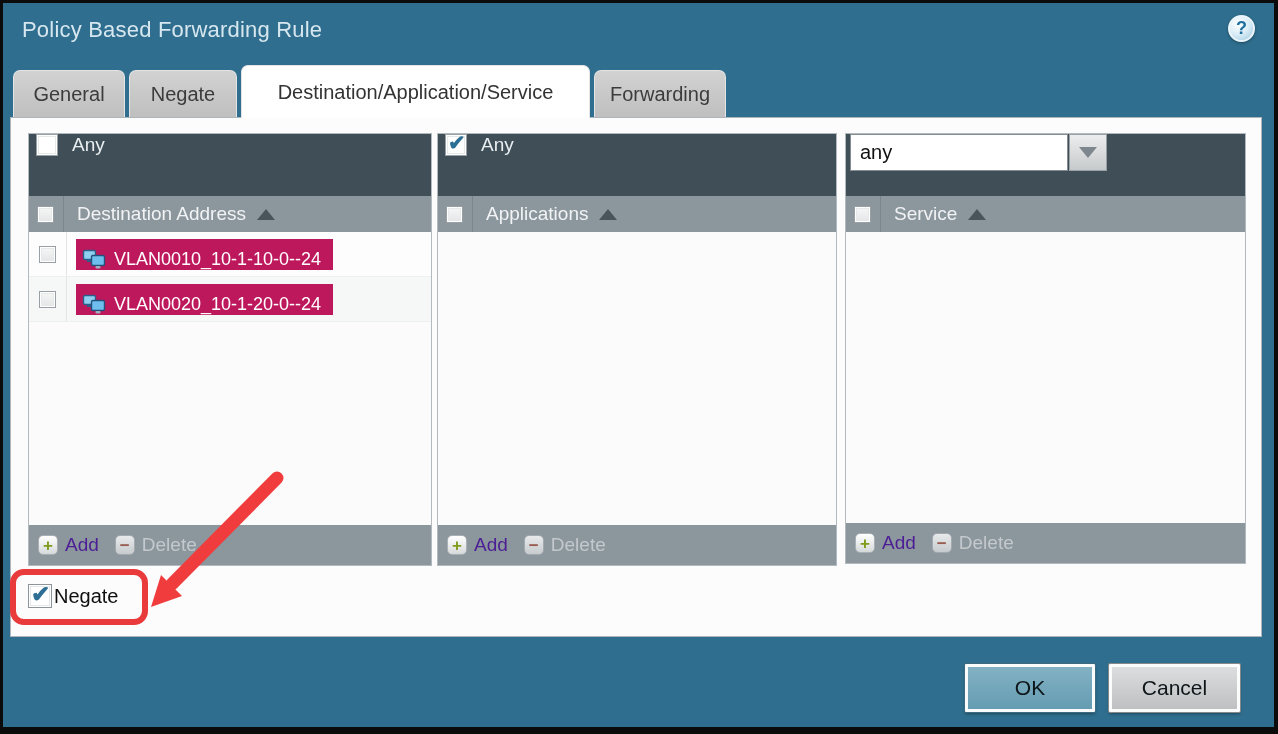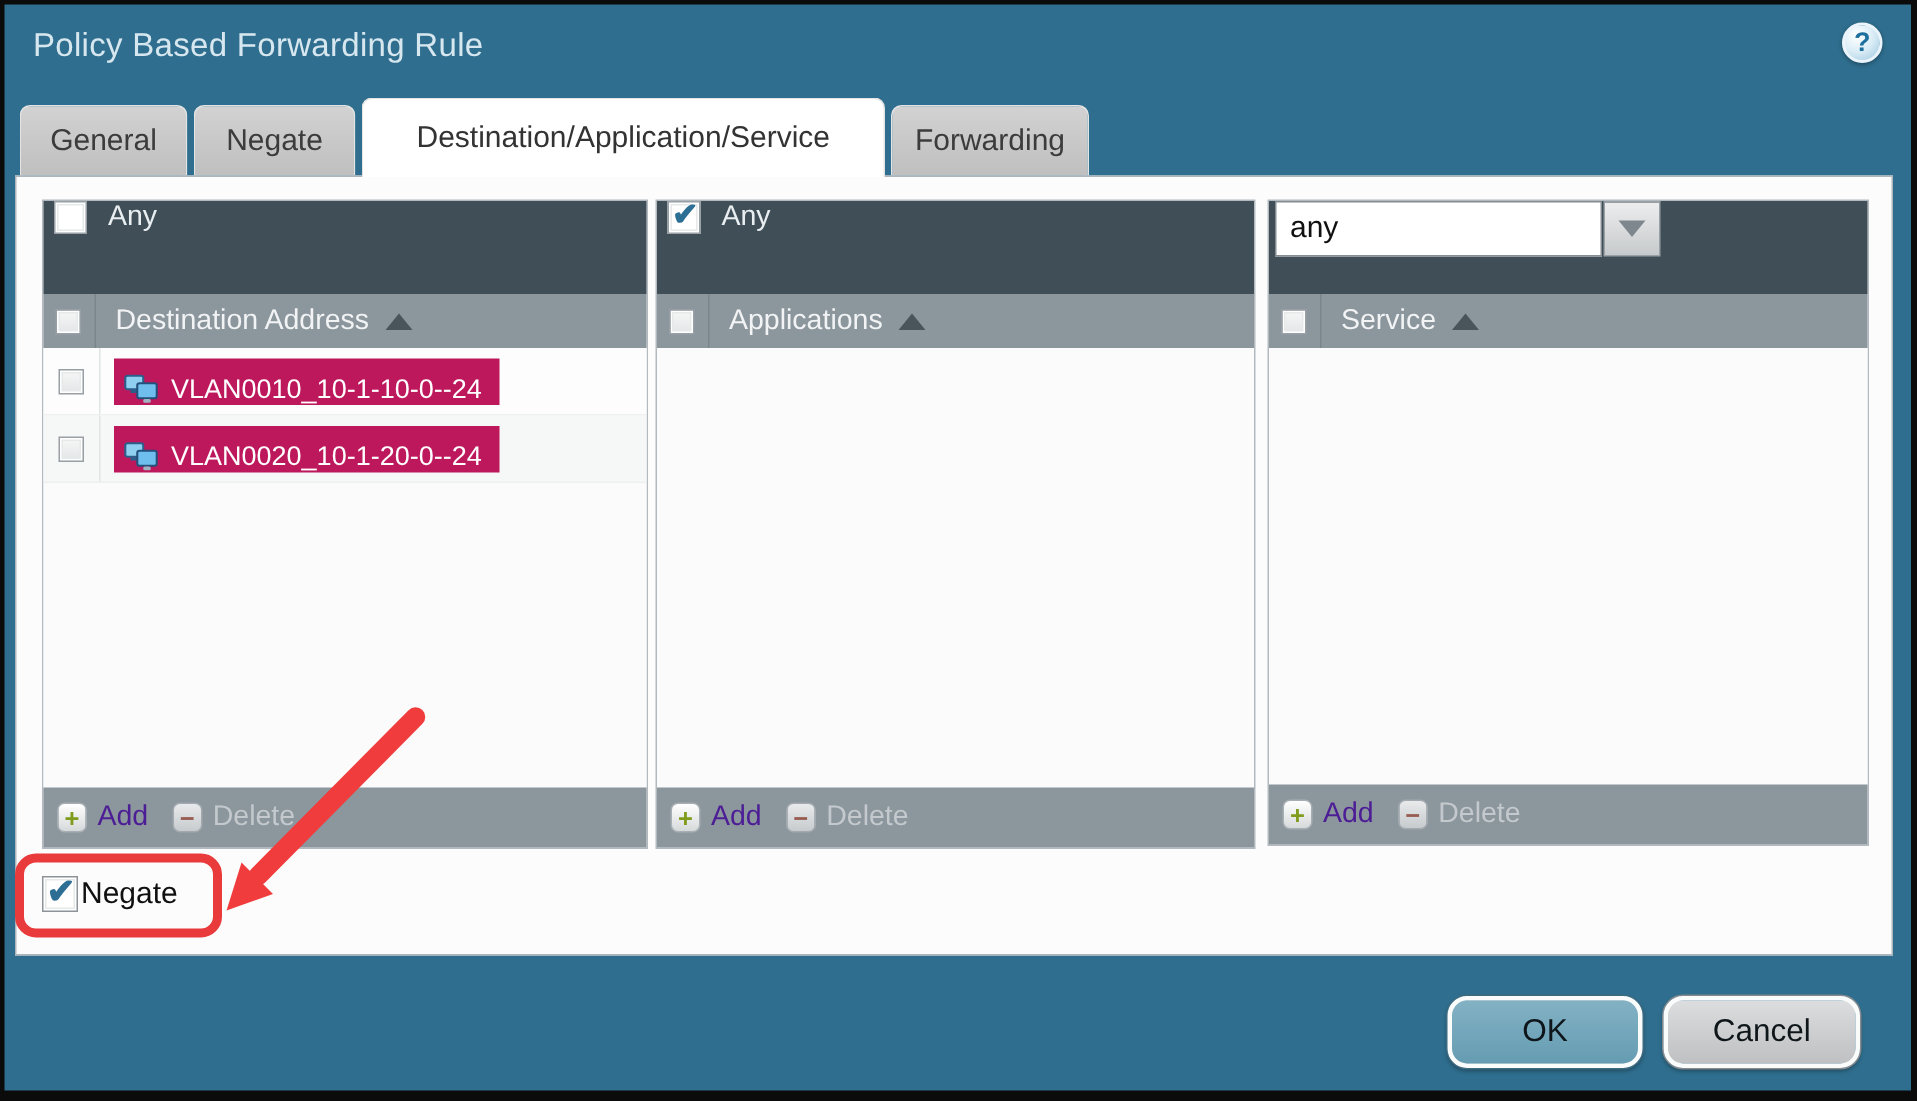--- a/index.html
+++ b/index.html
@@ -86,21 +86,21 @@
               border-top:11px solid #7E878E; }
 
   
   .negate-cb { position:absolute; left:17px; top:466px; z-index:5; }
   .negate-label { position:absolute; left:43px; top:467px; font-size:20px; color:#101010; z-index:5; }
   .negate-box { position:absolute; left:-1px; top:451px; width:138px; height:56px; border:6px solid #E93A3C;
                 border-radius:14px; z-index:6; }
   .arrow-svg { position:absolute; left:0; top:0; z-index:7; pointer-events:none; }
 
   
-  .btn { position:absolute; top:664px; height:48px; border:3px solid #FAFBFB; border-radius:13px;
+  .btn { position:absolute; top:664px; height:48px; border:3px solid #FAFBFB; border-radius:1px;
          display:flex; align-items:center; justify-content:center; font-size:21px; color:#0E161A; z-index:2; }
   .btn-ok { left:965px; width:130px; background:linear-gradient(#83B1C4,#659CB2);
             box-shadow:0 0 0 1px #3E6B80, 0 2px 3px rgba(0,0,0,.35); }
   .btn-cancel { left:1109px; width:131px; background:linear-gradient(#DCDDDE,#BEC0C1);
                 box-shadow:0 0 0 1px #85898C, 0 2px 3px rgba(0,0,0,.35); }
 </style>
 </head>
 <body>
 
 <div class="frame">

